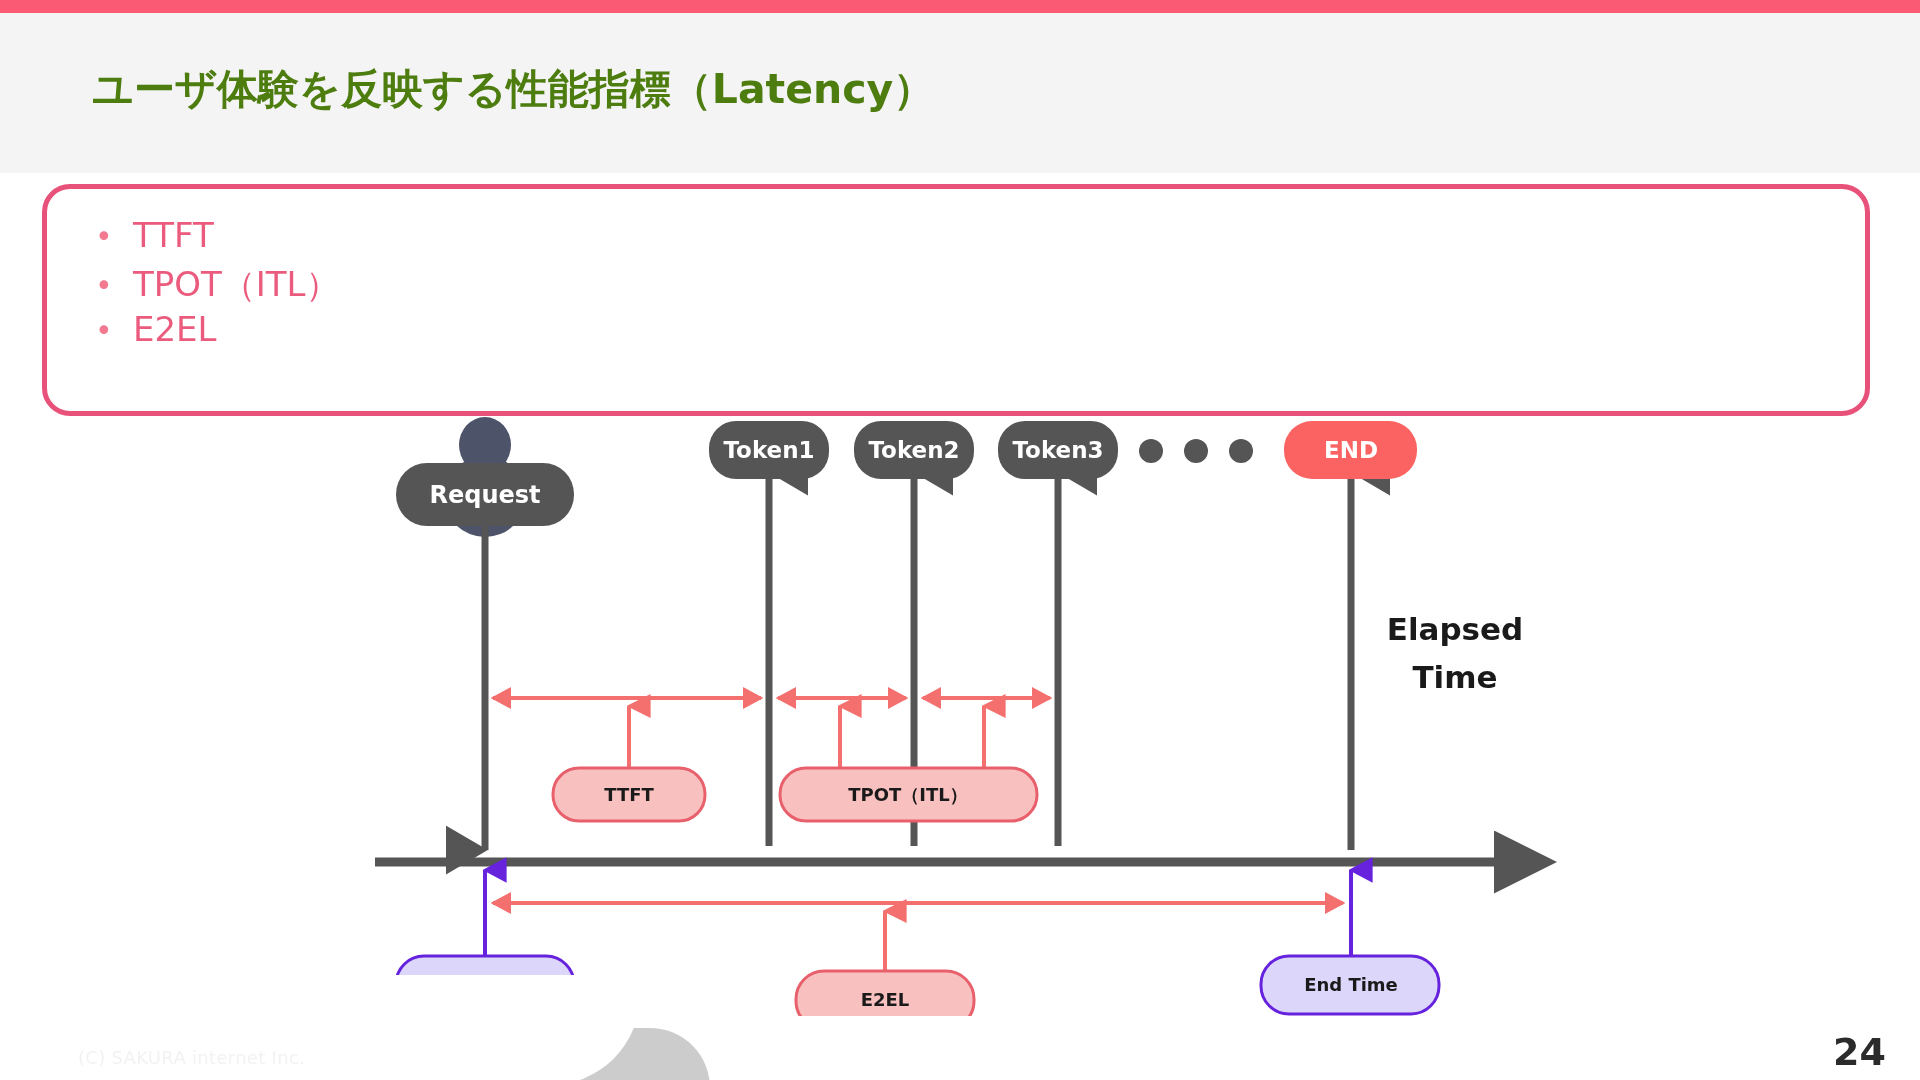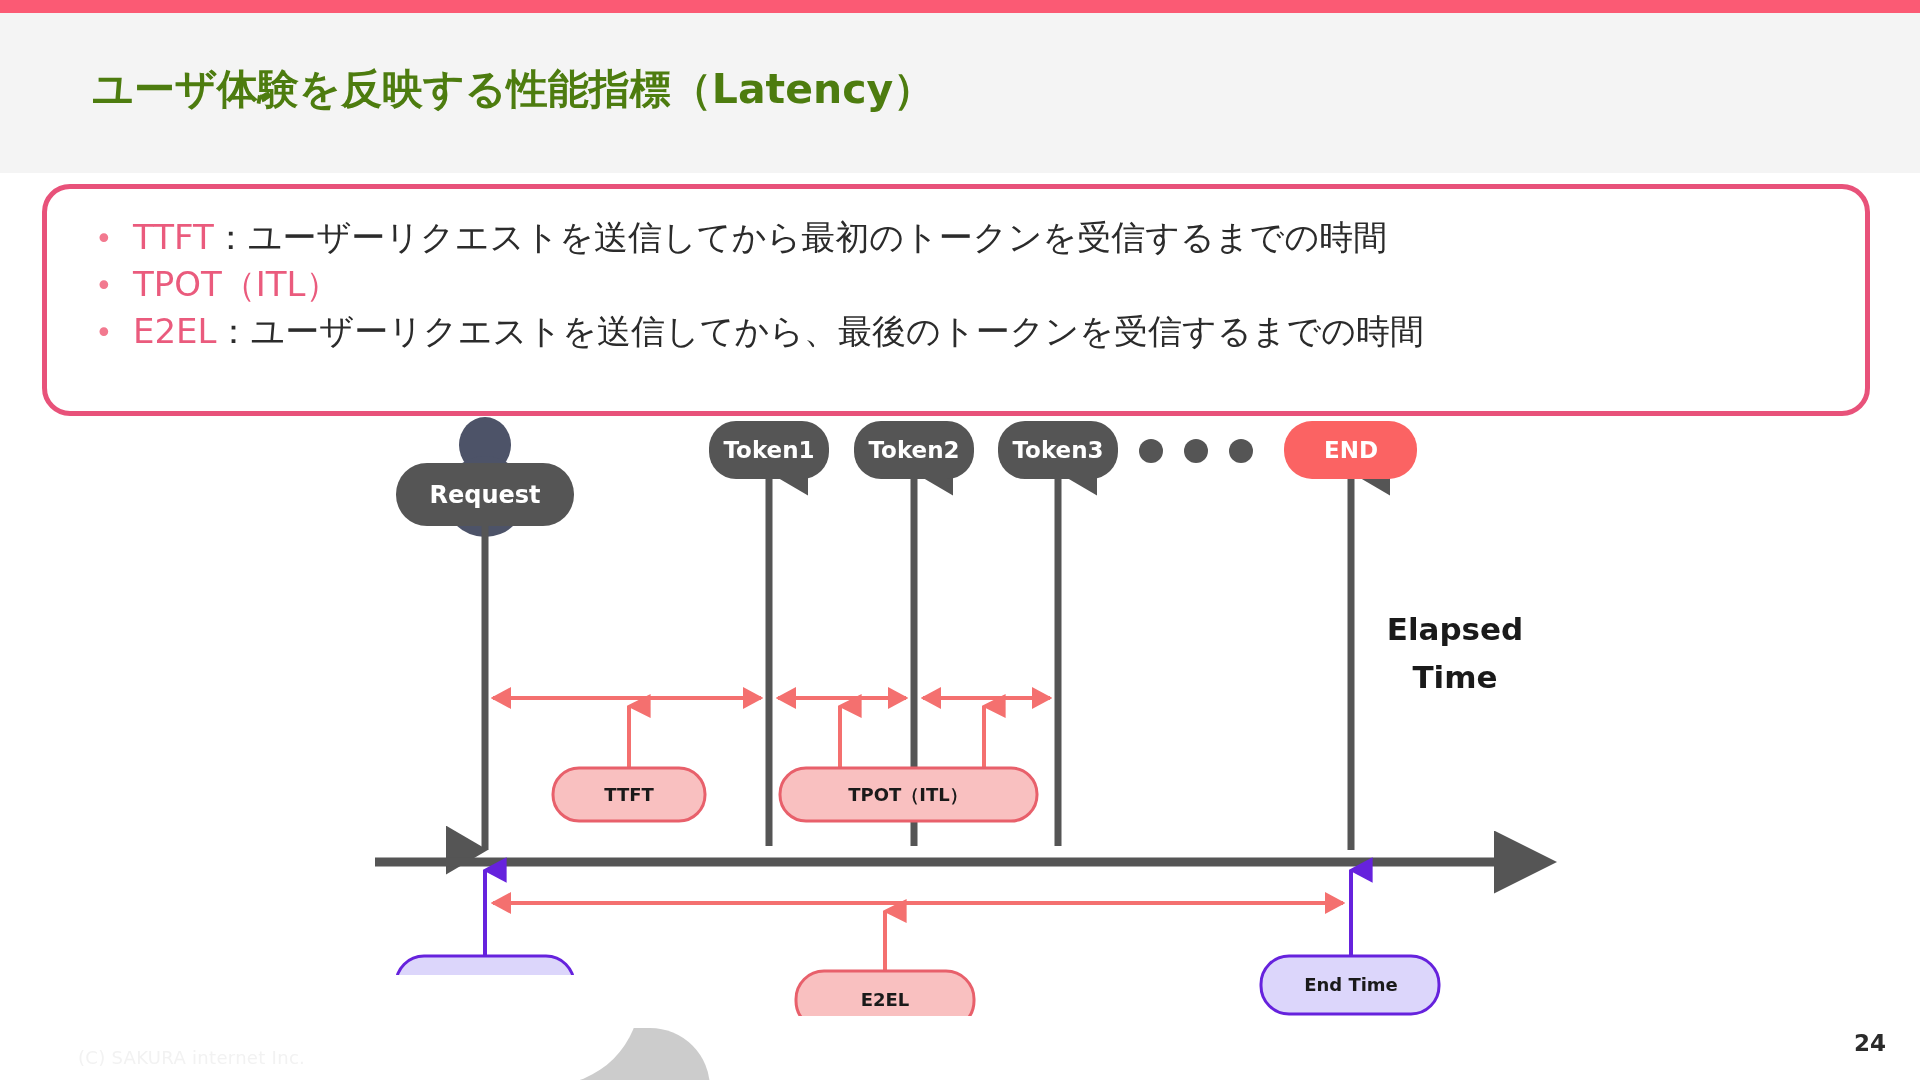--- a/index.html
+++ b/index.html
@@ -62,48 +62,46 @@
   .footer-notch{
     position:absolute;left:-60px;top:975px;width:700px;height:110px;
     background:#ffffff;border-bottom-right-radius:90px;
   }
   .copyright{
     position:absolute;left:78px;top:1047px;
     font-size:18px;color:#f2f2f2;letter-spacing:.3px;
   }
   .page-number{
     position:absolute;right:34px;top:1030px;
-    font-size:23px;font-weight:600;color:#2b2b2b;margin-left:20px;
+    font-size:38px;font-weight:600;color:#2b2b2b;margin-left:20px;
   }
 </style>
 </head>
 <body>
 
 <div class="top-bar"></div>
 <div class="header-band"></div>
 <div class="page-title">ユーザ体験を反映する性能指標（Latency）</div>
 
 <div class="callout">
   <div class="bullet-list">
 
     <div class="bullet-row">
       <span class="bullet-dot">•</span>
       <span class="bullet-key">TTFT</span>
-      <span class="bullet-rest">：ユーザーリクエストを送信してから最初のトークンを受信するまでの時間</span>
     </div>
 
     <div class="bullet-row">
       <span class="bullet-dot">•</span>
       <span class="bullet-key">TPOT（ITL）</span>
     </div>
 
     <div class="bullet-row">
       <span class="bullet-dot">•</span>
       <span class="bullet-key">E2EL</span>
-      <span class="bullet-rest">：ユーザーリクエストを送信してから、最後のトークンを受信するまでの時間</span>
     </div>
 
   </div>
 </div>
 
 <div class="stage">
 <svg width="1920" height="600" viewBox="0 0 1920 600" xmlns="http://www.w3.org/2000/svg">
   <defs>
     <marker id="headDarkUp" markerWidth="7" markerHeight="6" refX="3.5" refY="0.4" orient="auto">
       <path d="M0,6 L3.5,0 L7,6 Z" fill="#555555"></path>

